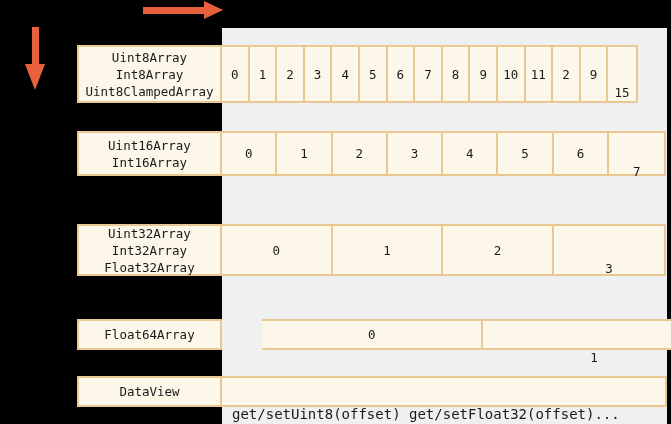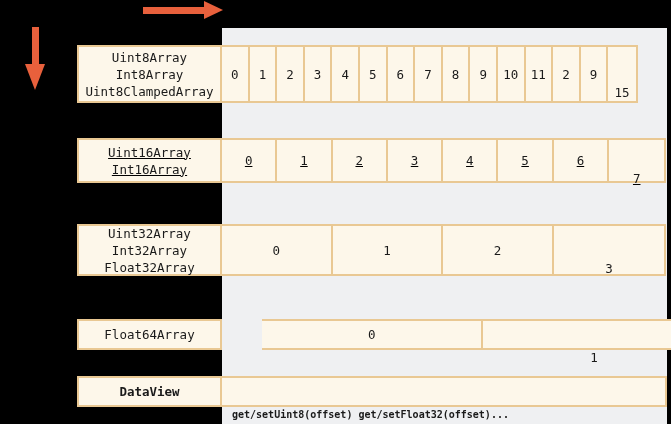--- a/index.html
+++ b/index.html
@@ -59,21 +59,21 @@
   }
   .cell{
     box-sizing:border-box;
     display:flex;align-items:center;justify-content:center;
     font-size:12.5px;
     color:#1a1a1a;
     background:#fdf7ea;
     border-right:2px solid #e9c893;
   }
   .cell:last-child{border-right:none;margin-top:36px;}
-  .cell.wide-text{font-size:10px;}
+  .cell.wide-text{font-size:14px;}
 
   #row-uint8 .cell{width:27.6px;}
   #row-uint16 .cell{width:55.3px;}
   #row-uint32 .cell{width:110.6px;}
   #row-float64 .cell{width:221.3px;}
   #row-dataview .cell{width:442.5px;justify-content:flex-start;padding-left:10px;}
 </style>
 </head>
 <body>
 
@@ -103,21 +103,21 @@
       <div class="cell">8</div>
       <div class="cell">9</div>
       <div class="cell">10</div>
       <div class="cell">11</div>
       <div class="cell">2</div>
       <div class="cell">9</div>
       <div class="cell">15</div>
     </div>
   </div>
 
-  <div class="row" id="row-uint16" style="top:138px;height:45px;text-decoration:underline;">
+  <div class="row" id="row-uint16" style="top:131px;height:45px;">
     <div class="label-box">Uint16Array
 Int16Array</div>
     <div class="cells">
       <div class="cell">0</div>
       <div class="cell">1</div>
       <div class="cell">2</div>
       <div class="cell">3</div>
       <div class="cell">4</div>
       <div class="cell">5</div>
       <div class="cell">6</div>
@@ -138,20 +138,20 @@
   </div>
 
   <div class="row" id="row-float64" style="top:319px;height:31px;gap:40px;">
     <div class="label-box">Float64Array</div>
     <div class="cells">
       <div class="cell">0</div>
       <div class="cell">1</div>
     </div>
   </div>
 
-  <div class="row" id="row-dataview" style="top:376px;height:31px;font-weight:bold;">
+  <div class="row" id="row-dataview" style="top:376px;height:31px;">
     <div class="label-box">DataView</div>
     <div class="cells">
       <div class="cell wide-text">get/setUint8(offset) get/setFloat32(offset)...</div>
     </div>
   </div>
 
 </div>
 
 </body></html>

